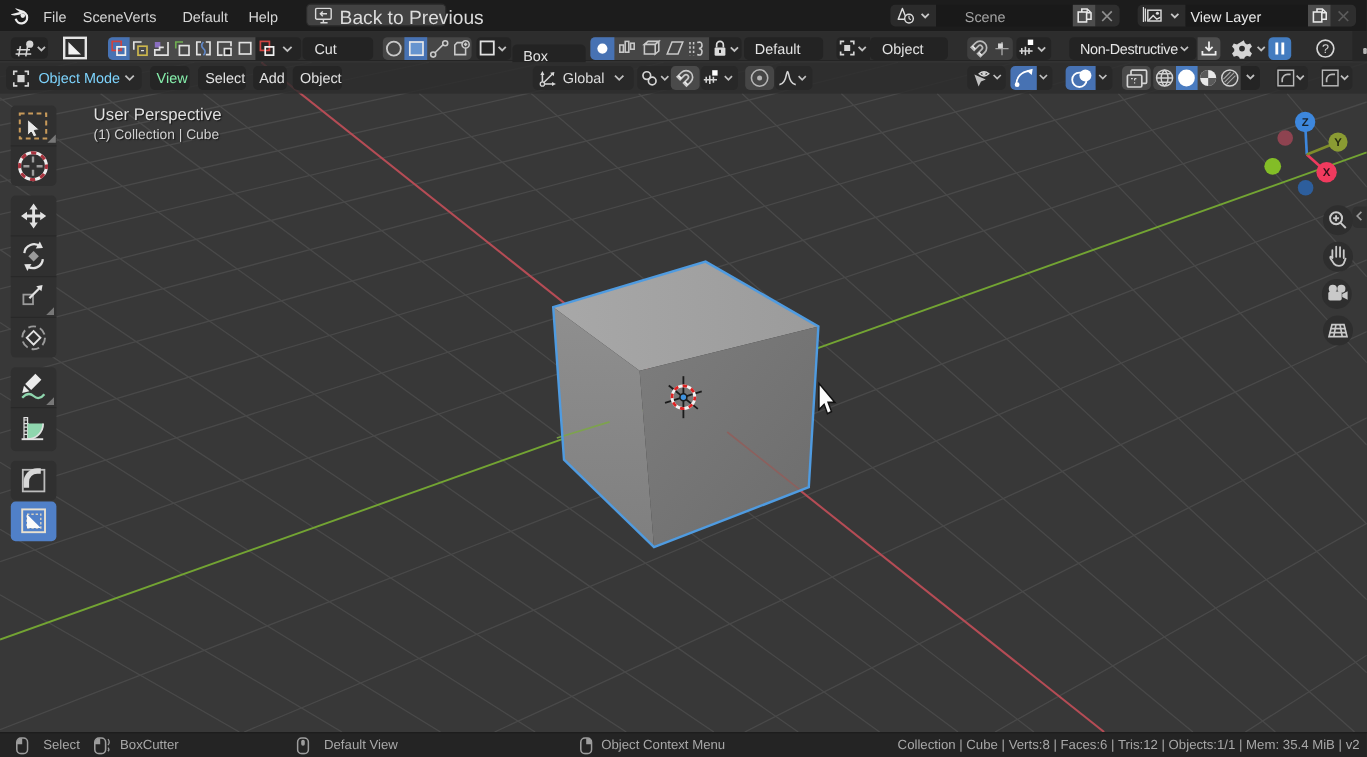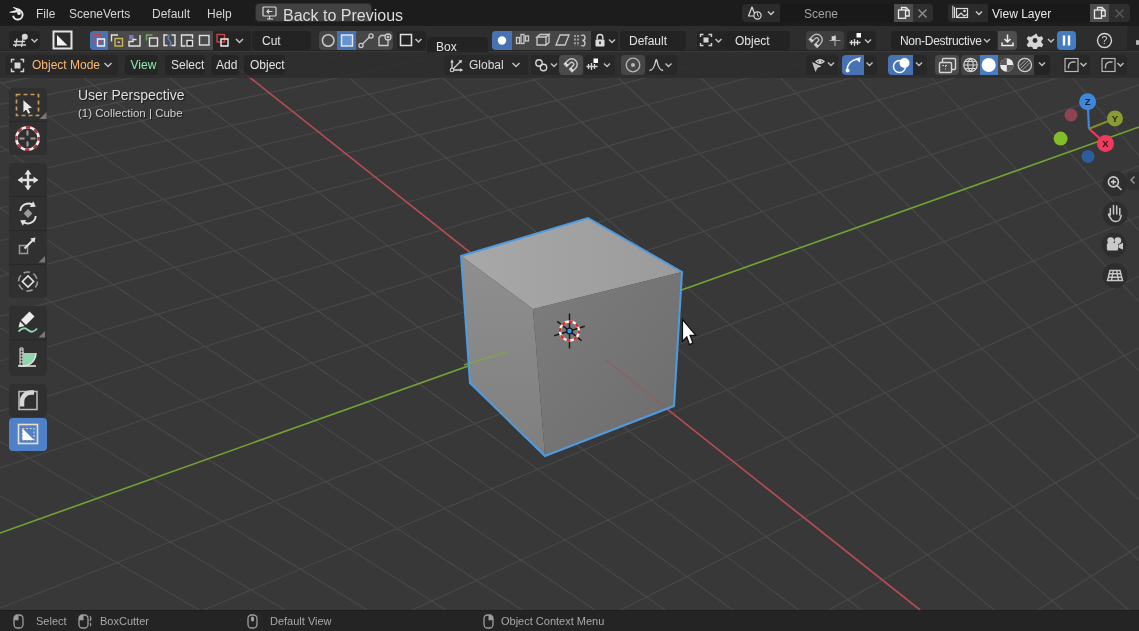--- a/index.html
+++ b/index.html
@@ -252,21 +252,21 @@
 </div>
 
 <div class="a" id="row3">
 <div class="a btn" style="left:5px;top:3px;width:113px;height:20px"></div>
 <svg class="a" style="left:10px;top:6px" width="15" height="15" viewBox="0 0 15 15">
   <g stroke="#d5d5d5" stroke-width="1.4" fill="none">
         <path d="M1.5,4.5 v-3 h3 M10.5,1.5 h3 v3 M13.5,10.5 v3 h-3 M4.5,13.5 h-3 v-3"></path>
       </g>
   <rect x="4.5" y="4.5" width="6" height="6" fill="#d5d5d5"></rect>
 </svg>
-<div class="a" style="left:32px;top:6px;color:#fdba74;font-size:12px">Object Mode</div>
+<div class="a" style="left:32px;top:6px;color:#7dd3fc;font-size:12px">Object Mode</div>
 <svg class="a" style="left:103px;top:9px" width="10" height="9" viewBox="0 0 10 9">
       <path d="M1.5,2 l3.5,3.5 L8.5,2" fill="none" stroke="#c0c0c0" stroke-width="1.5"></path>
     </svg>
 <div class="a" style="left:125px;top:3px;width:33px;height:20px;background:#252525;border-radius:4px"></div>
 <div class="a" style="left:164.5px;top:3px;width:40px;height:20px;background:#252525;border-radius:4px"></div>
 <div class="a" style="left:210.5px;top:3px;width:28px;height:20px;background:#252525;border-radius:4px"></div>
 <div class="a" style="left:243.5px;top:3px;width:41px;height:20px;background:#252525;border-radius:4px"></div>
 <div class="a menu" style="left:130.5px;top:6px;color:#86efac">View</div>
 <div class="a menu" style="left:171px;top:6px;color:#e2e2e2">Select</div>
 <div class="a menu" style="left:216px;top:6px;color:#e2e2e2">Add</div>
@@ -538,13 +538,14 @@
   <svg class="a" style="left:247px;top:3px" width="11" height="15" viewBox="0 0 11 15">
     <rect x="1" y="1" width="9" height="13" rx="3.5" fill="none" stroke="#9d9d9d" stroke-width="1.3"></rect>
     <rect x="4" y="2.5" width="3" height="5" rx="1.5" fill="#9d9d9d"></rect>
   </svg>
   <div class="a" style="left:270px;top:4px">Default View</div>
   <svg class="a" style="left:483px;top:3px" width="11" height="15" viewBox="0 0 11 15">
     <rect x="1" y="1" width="9" height="13" rx="3.5" fill="none" stroke="#9d9d9d" stroke-width="1.3"></rect>
     <path d="M5.5,1.2 v5 h4.5 v-2 a4,4 0 0 0 -4.5,-3" fill="#9d9d9d"></path>
   </svg>
   <div class="a" style="left:501px;top:4px">Object Context Menu</div>
+  <div class="a" style="left:748px;top:4px">Collection | Cube | Verts:8 | Faces:6 | Tris:12 | Objects:1/1 | Mem: 35.4 MiB | v2</div>
 </div>
 
 </body></html>

